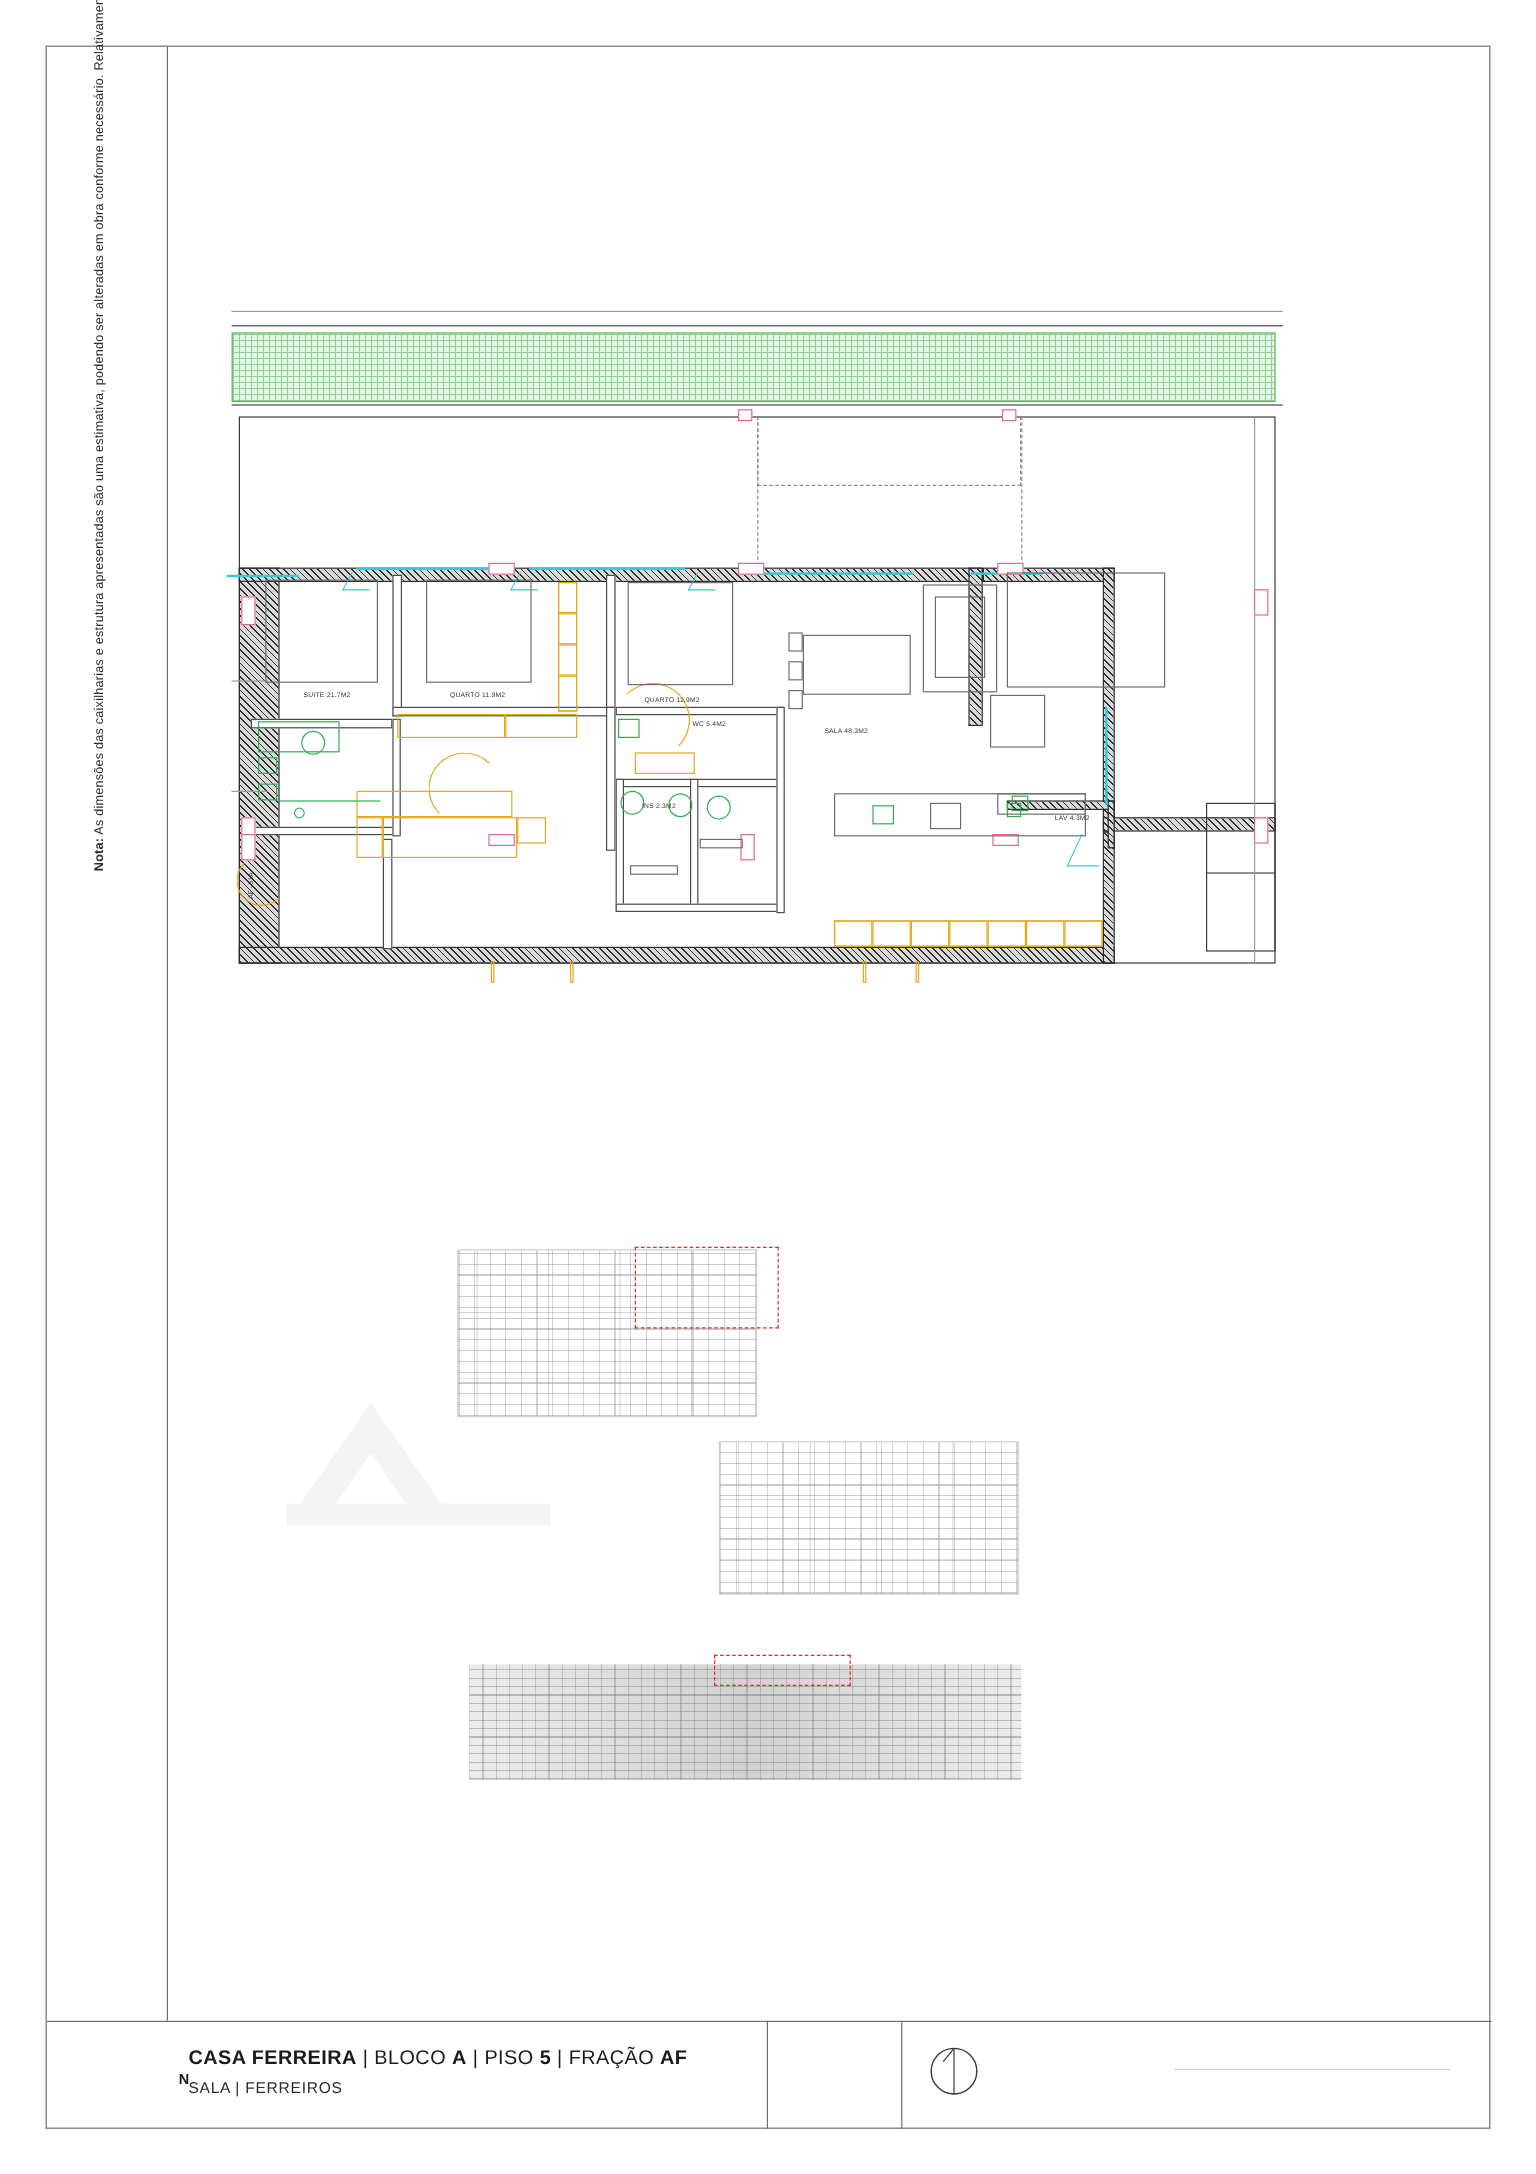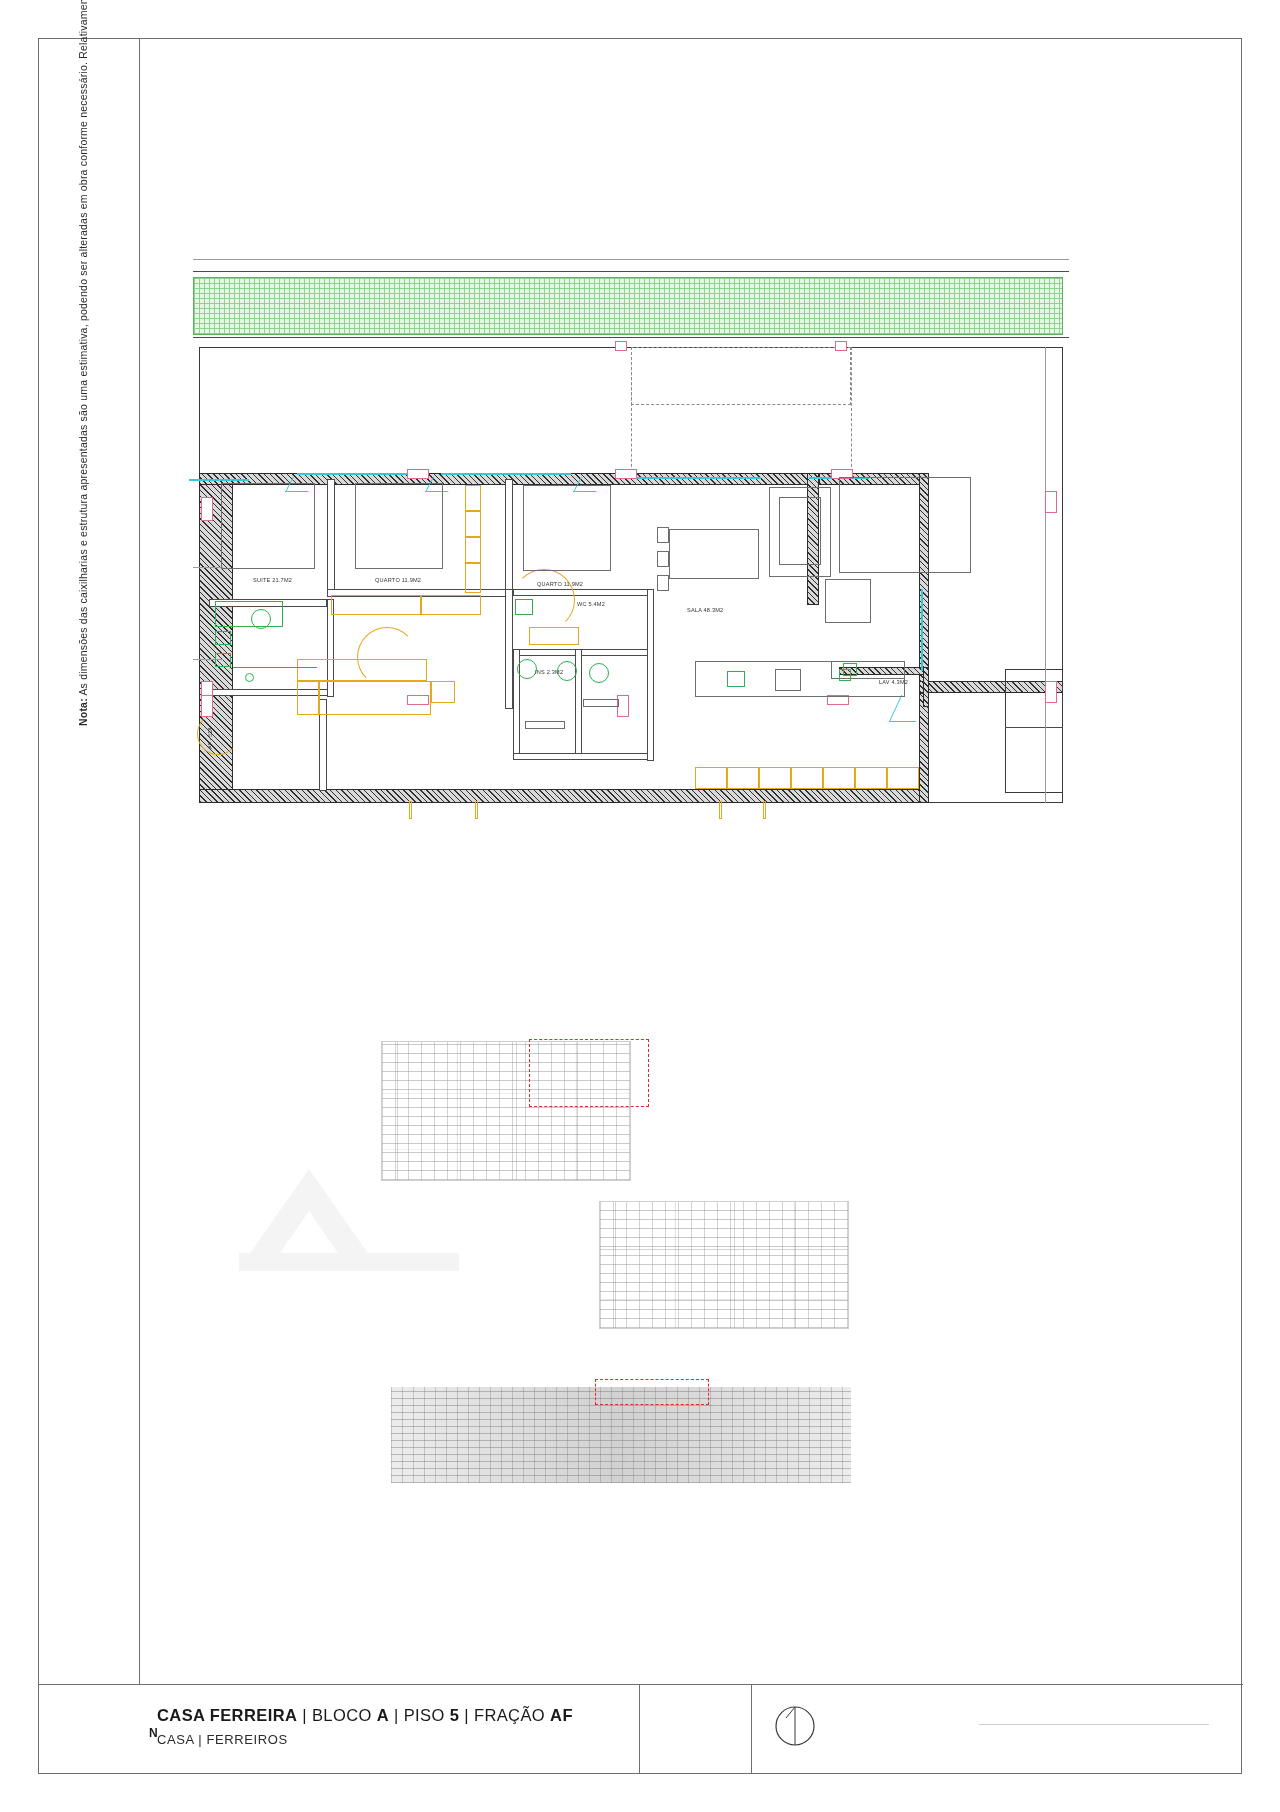--- a/index.html
+++ b/index.html
@@ -451,21 +451,21 @@
   <div class="elevation" style="left:352px; top:1348px; width:460px; height:96px;"></div>
   <div class="kp-highlight" style="left:556px; top:1340px; width:114px; height:26px;"></div>
 
   <div class="tb">
     <div class="tb-sep" style="left:500px;"></div>
     <div class="tb-sep" style="left:612px;"></div>
 
     <div class="tb-title">
       <b>CASA FERREIRA</b><span> | </span><span>BLOCO </span><b>A</b><span> | </span><span>PISO </span><b>5</b><span> | </span><span>FRAÇÃO </span><b>AF</b>
     </div>
-    <div class="tb-sub">CASA | FERREIROS</div>
+    <div class="tb-sub">SALA | FERREIROS</div>
 
     <svg class="north" viewBox="0 0 70 62">
       <circle cx="36" cy="28" r="19" fill="none" stroke="#3a3a3a" stroke-width="1.2"></circle>
       <line x1="36" y1="9" x2="36" y2="47" stroke="#3a3a3a" stroke-width="1"></line>
       <line x1="36" y1="9" x2="27" y2="20" stroke="#3a3a3a" stroke-width="1"></line>
     </svg>
     <div class="north-letter">N</div>
     <div class="tb-faint"></div>
   </div>
 </div>

